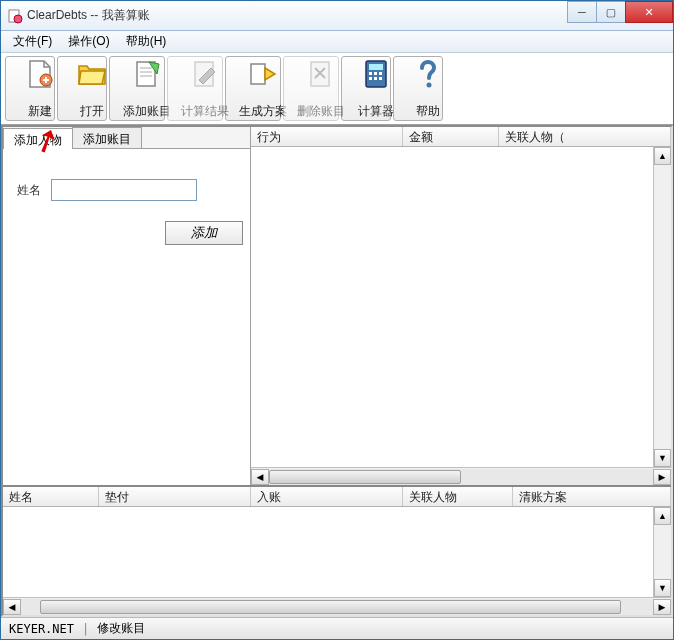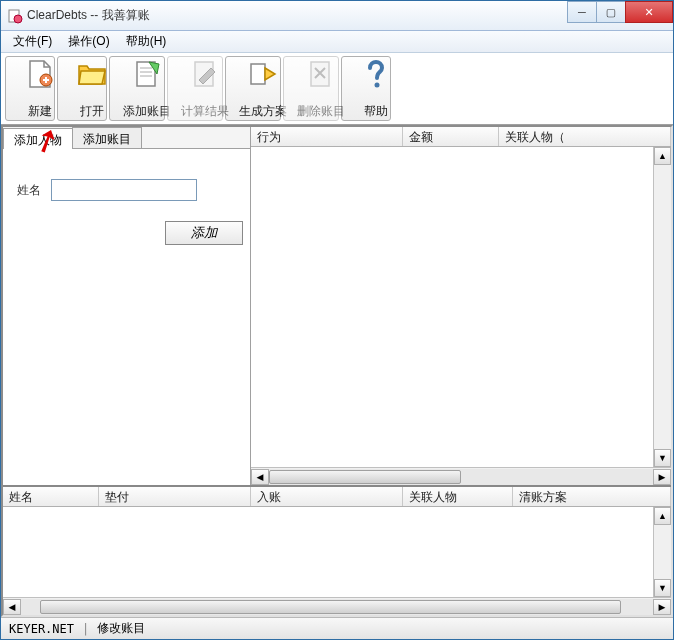--- a/index.html
+++ b/index.html
@@ -140,20 +140,35 @@
           <svg width="32" height="32" viewBox="0 0 32 32">
             <rect x="6" y="4" width="18" height="24" fill="#eee" stroke="#aaa" stroke-width="1.5"></rect>
             <path d="M10 10l10 10M20 10l-10 10" stroke="#888" stroke-width="2"></path>
           </svg>
         </span>
       <span class="tbtn-label">删除账目</span>
     </div>
     <div class="tbtn">
       <span class="tbtn-icon">
           <svg width="32" height="32" viewBox="0 0 32 32">
+            <rect x="6" y="3" width="20" height="26" rx="2" fill="#47a" stroke="#236" stroke-width="1.5"></rect>
+            <rect x="9" y="6" width="14" height="6" fill="#aef"></rect>
+            <rect x="9" y="14" width="3" height="3" fill="#fff"></rect>
+            <rect x="14" y="14" width="3" height="3" fill="#fff"></rect>
+            <rect x="19" y="14" width="3" height="3" fill="#fff"></rect>
+            <rect x="9" y="19" width="3" height="3" fill="#fff"></rect>
+            <rect x="14" y="19" width="3" height="3" fill="#fff"></rect>
+            <rect x="19" y="19" width="3" height="3" fill="#fff"></rect>
+          </svg>
+        </span>
+      <span class="tbtn-label">计算器</span>
+    </div>
+    <div class="tbtn">
+      <span class="tbtn-icon">
+          <svg width="32" height="32" viewBox="0 0 32 32">
             <path d="M10 10c0-4 3-6 6-6s6 2 6 6c0 3-3 4-4 6s-1 4-1 4" fill="none" stroke="#47a" stroke-width="4" stroke-linecap="round"></path>
             <circle cx="17" cy="27" r="2.5" fill="#47a"></circle>
           </svg>
         </span>
       <span class="tbtn-label">帮助</span>
     </div>
   </div>
 
   <div class="body-area">
     <div class="upper">

